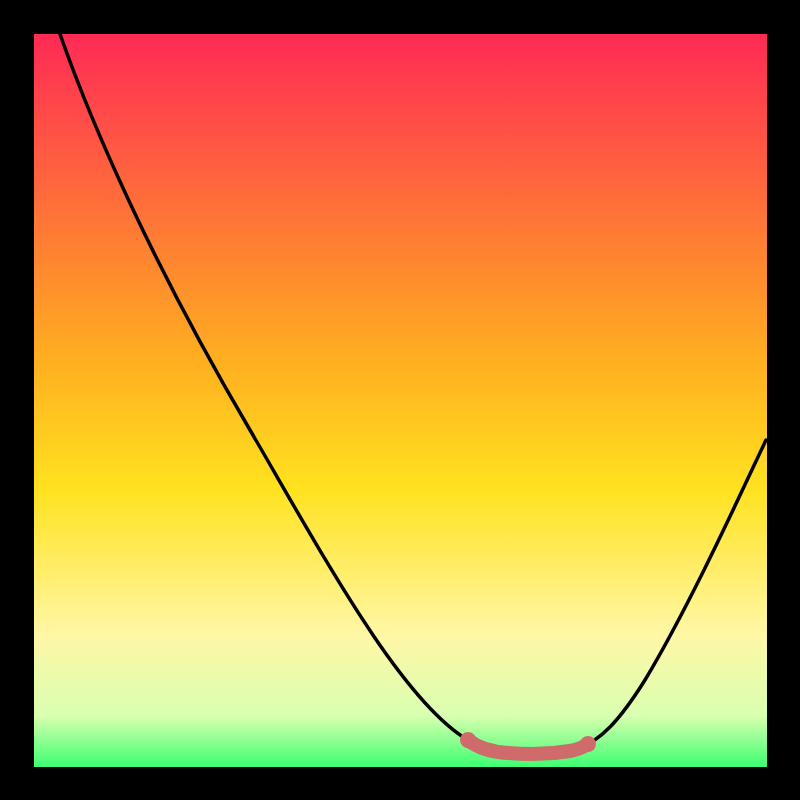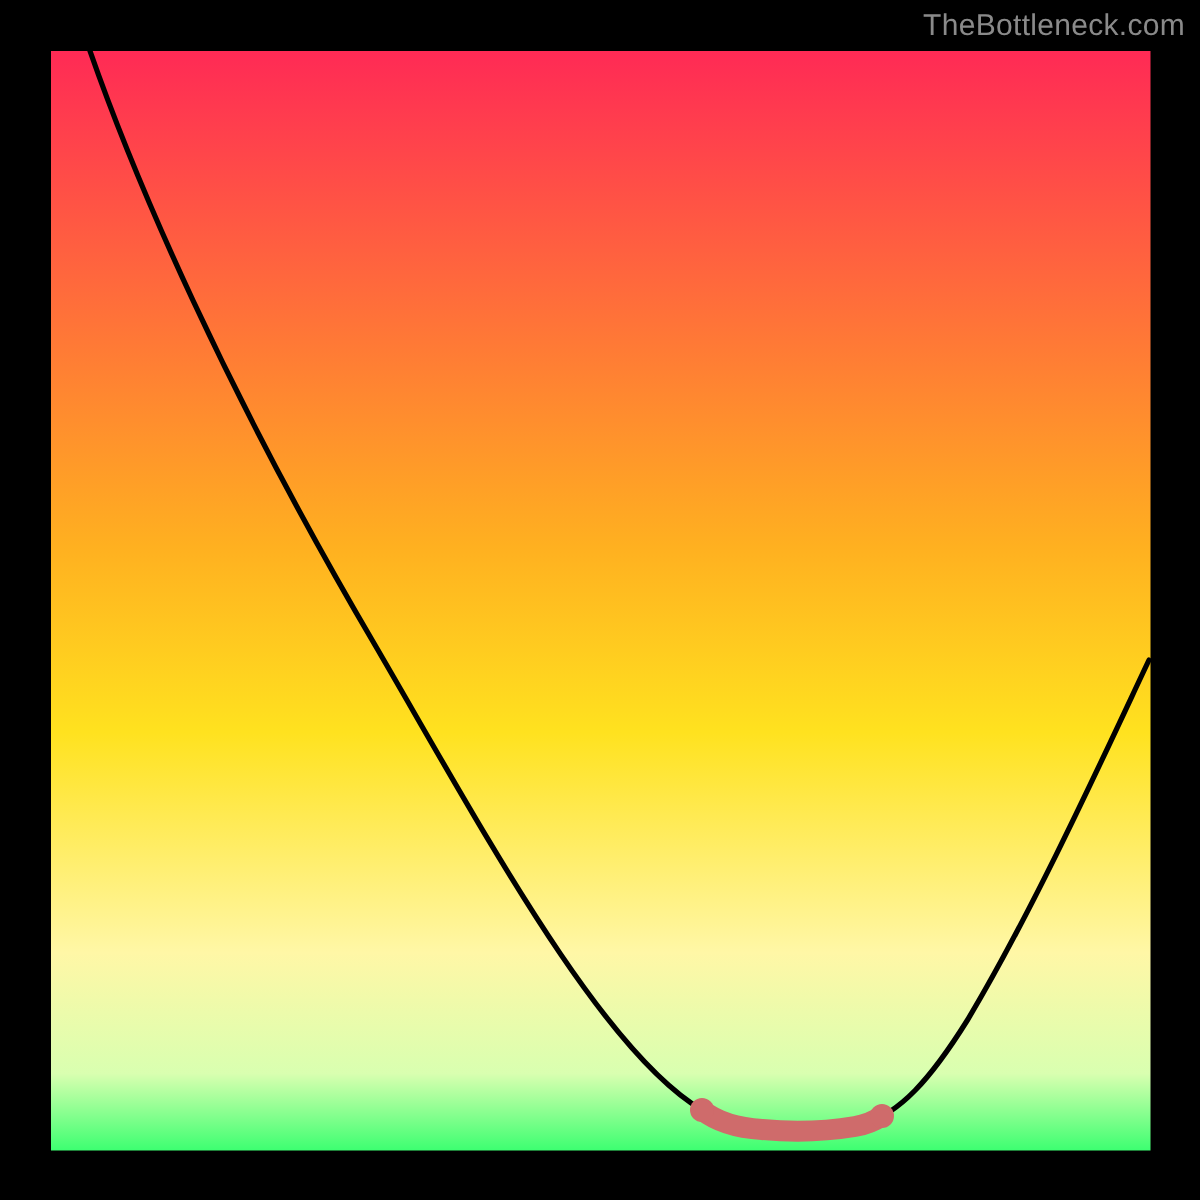--- a/index.html
+++ b/index.html
@@ -61,14 +61,13 @@
 
     <path d="M 468 740
          C 478 748, 492 752, 508 753
          C 530 755, 552 754, 570 751
          C 576 750, 582 748, 588 744" fill="none" stroke="#cf6b6b" stroke-width="14" stroke-linecap="round"></path>
 
     <circle cx="468" cy="740" r="8" fill="#cf6b6b"></circle>
     <circle cx="588" cy="744" r="8" fill="#cf6b6b"></circle>
   </svg>
 
-  <div class="watermark">TheBottleneck.com</div>
 </div>
 
 </body></html>

